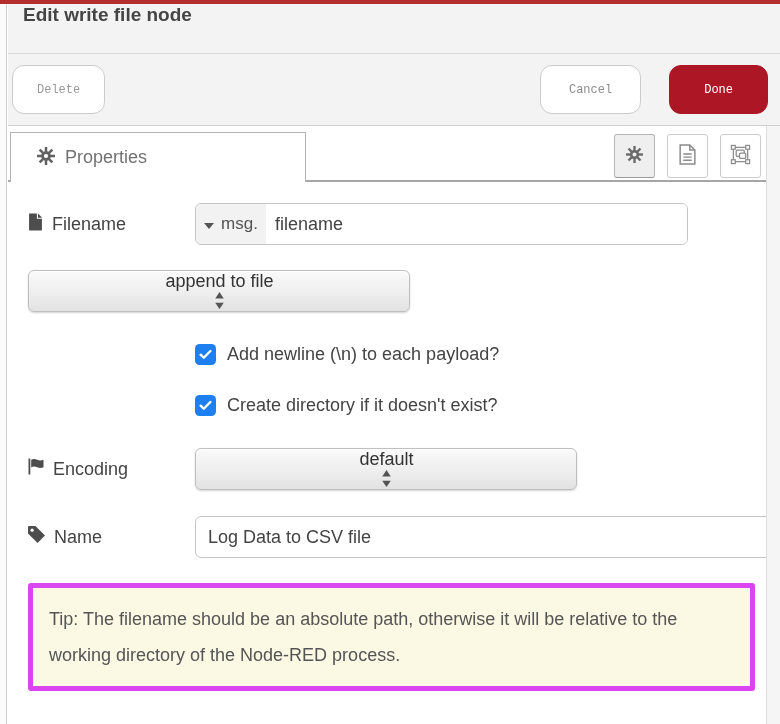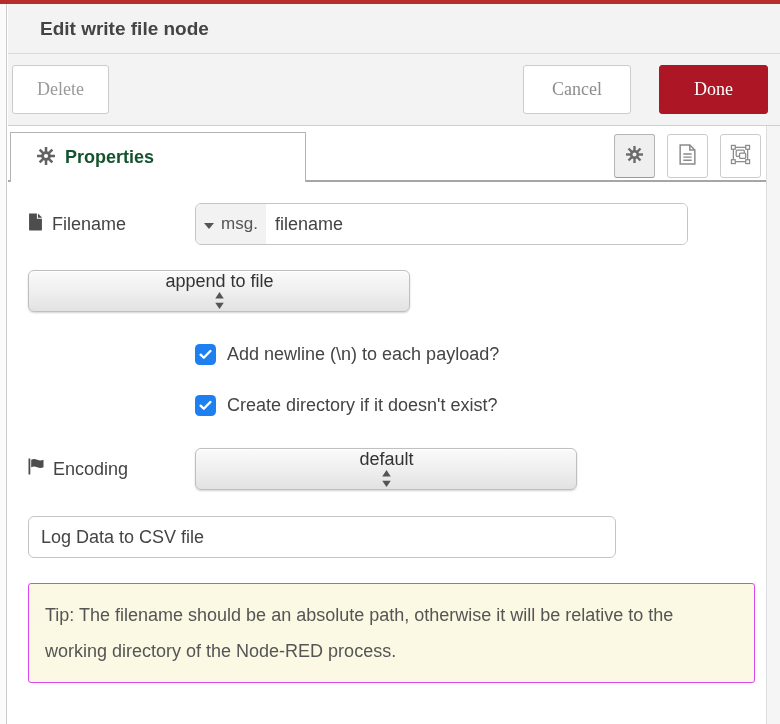--- a/index.html
+++ b/index.html
@@ -13,32 +13,32 @@
   .redbar { height: 4px; background: #b52d2d; }
   .left-strip {
     position: absolute; left: 0; top: 4px; bottom: 0; width: 7px;
     background: #fbfbfb; border-right: 1px solid #ccc; z-index: 5;
   }
   .panel { margin-left: 8px; height: 720px; display: flex; flex-direction: column; }
 
   
   .hdr {
     height: 50px; background: #f3f3f3; border-bottom: 1px solid #d9d9d9;
-    display: flex; align-items: center; padding-left: 32px; flex: 0 0 auto;
+    display: flex; align-items: flex-start; padding-left: 15px; flex: 0 0 auto;
   }
   .hdr-title { font-size: 19px; font-weight: bold; color: #444; }
 
   
   .actionbar {
     height: 72px; background: #f3f3f3; border-bottom: 1px solid #cfcfcf;
     display: flex; align-items: center; padding: 0 12px 0 4px; flex: 0 0 auto;
   }
   .btn {
-    font-family: Liberation Serif, serif;
-    height: 49px; border-radius: 3px; font-size: 18px; cursor: pointer;
+    font-family: Liberation Mono, monospace;
+    height: 49px; border-radius: 12px; font-size: 12px; cursor: pointer;
     border: 1px solid #ccc; background: #fff; padding: 0 24px;
   }
   .btn-delete { color: #9a9a9a; }
   .spacer { flex: 1; }
   .btn-cancel { color: #8c8c8c; margin-right: 28px; padding: 0 28px; }
   .btn-done { background: #ad1625; border-color: #ad1625; color: #fff; padding: 0 34px; }
 
   
   .content { position: relative; background: #fff; flex: 1; }
   .scroll-gutter {
@@ -47,21 +47,21 @@
   }
 
   
   .tabbar { position: relative; height: 56px; }
   .tabbar-line { position: absolute; left: 0; right: 14px; bottom: 0; height: 2px; background: #a6a6a6; }
   .tab-active {
     position: absolute; left: 2px; top: 6px; height: 50px; width: 296px;
     background: #fff; border: 1px solid #b3b3b3; border-bottom: none; z-index: 2;
     display: flex; align-items: center; gap: 10px; padding-left: 26px; cursor: pointer;
   }
-  .tab-label { font-size: 18px; font-weight: bold; color: #14532d; }
+  .tab-label { font-size: 18px; font-weight: normal; color: #737373; }
   .tab-btns { position: absolute; right: 19px; top: 8px; display: flex; gap: 12px; z-index: 2; }
   .tab-btn {
     width: 41px; height: 44px; background: #fff; border: 1px solid #ccc; border-radius: 3px;
     display: flex; align-items: center; justify-content: center; cursor: pointer;
   }
   .tab-btn.active { background: #efefef; border-color: #b5b5b5; border-bottom-color: #9a9a9a; }
 
   
   .form { padding: 21px 0 0 20px; position: relative; z-index: 0; }
   .row { display: flex; align-items: center; }
@@ -104,21 +104,21 @@
   }
   .cb-label { margin-left: 11px; font-size: 18px; color: #444; }
 
   .text-input {
     width: 588px; height: 42px; border: 1px solid #c4c4c4; border-radius: 6px;
     font-size: 18px; color: #444; padding-left: 12px; outline: none;
     font-family: "Liberation Sans", sans-serif;
   }
 
   .tip {
-    width: 727px; background: #fbf8e3; border: 1px solid #d946ef; border-radius: 3px;
+    width: 727px; background: #fbf8e3; border: 5px solid #d946ef; border-radius: 3px;
     padding: 13px 16px; font-size: 18px; color: #555; line-height: 36px;
   }
 </style>
 </head>
 <body>
 
 <div class="redbar"></div>
 <div class="left-strip"></div>
 
 <div class="panel">
@@ -282,20 +282,29 @@
           <span>
             <svg width="11" height="17" viewBox="0 0 10 16">
               <path fill="#555" d="M5 0l4 6H1z"></path>
               <path fill="#555" d="M5 16l4-6H1z"></path>
             </svg>
           </span>
         </div>
       </div>
 
       <div class="row m-name">
+        <div class="row-label">
+          <span>
+            <svg width="17" height="17" viewBox="0 0 16 16">
+              <path fill="#4d4d4d" d="M0 7V1a1 1 0 0 1 1-1h6l9 9-7 7z"></path>
+              <circle cx="3.9" cy="3.9" r="1.5" fill="#fff"></circle>
+            </svg>
+          </span>
+          <span>Name</span>
+        </div>
         <input class="text-input" value="Log Data to CSV file" style="">
       </div>
 
       <div class="tip">
         <span>Tip: The filename should be an absolute path, otherwise it will be relative to the working directory of the Node-RED process.</span>
       </div>
 
     </div>
   </div>
 </div>

